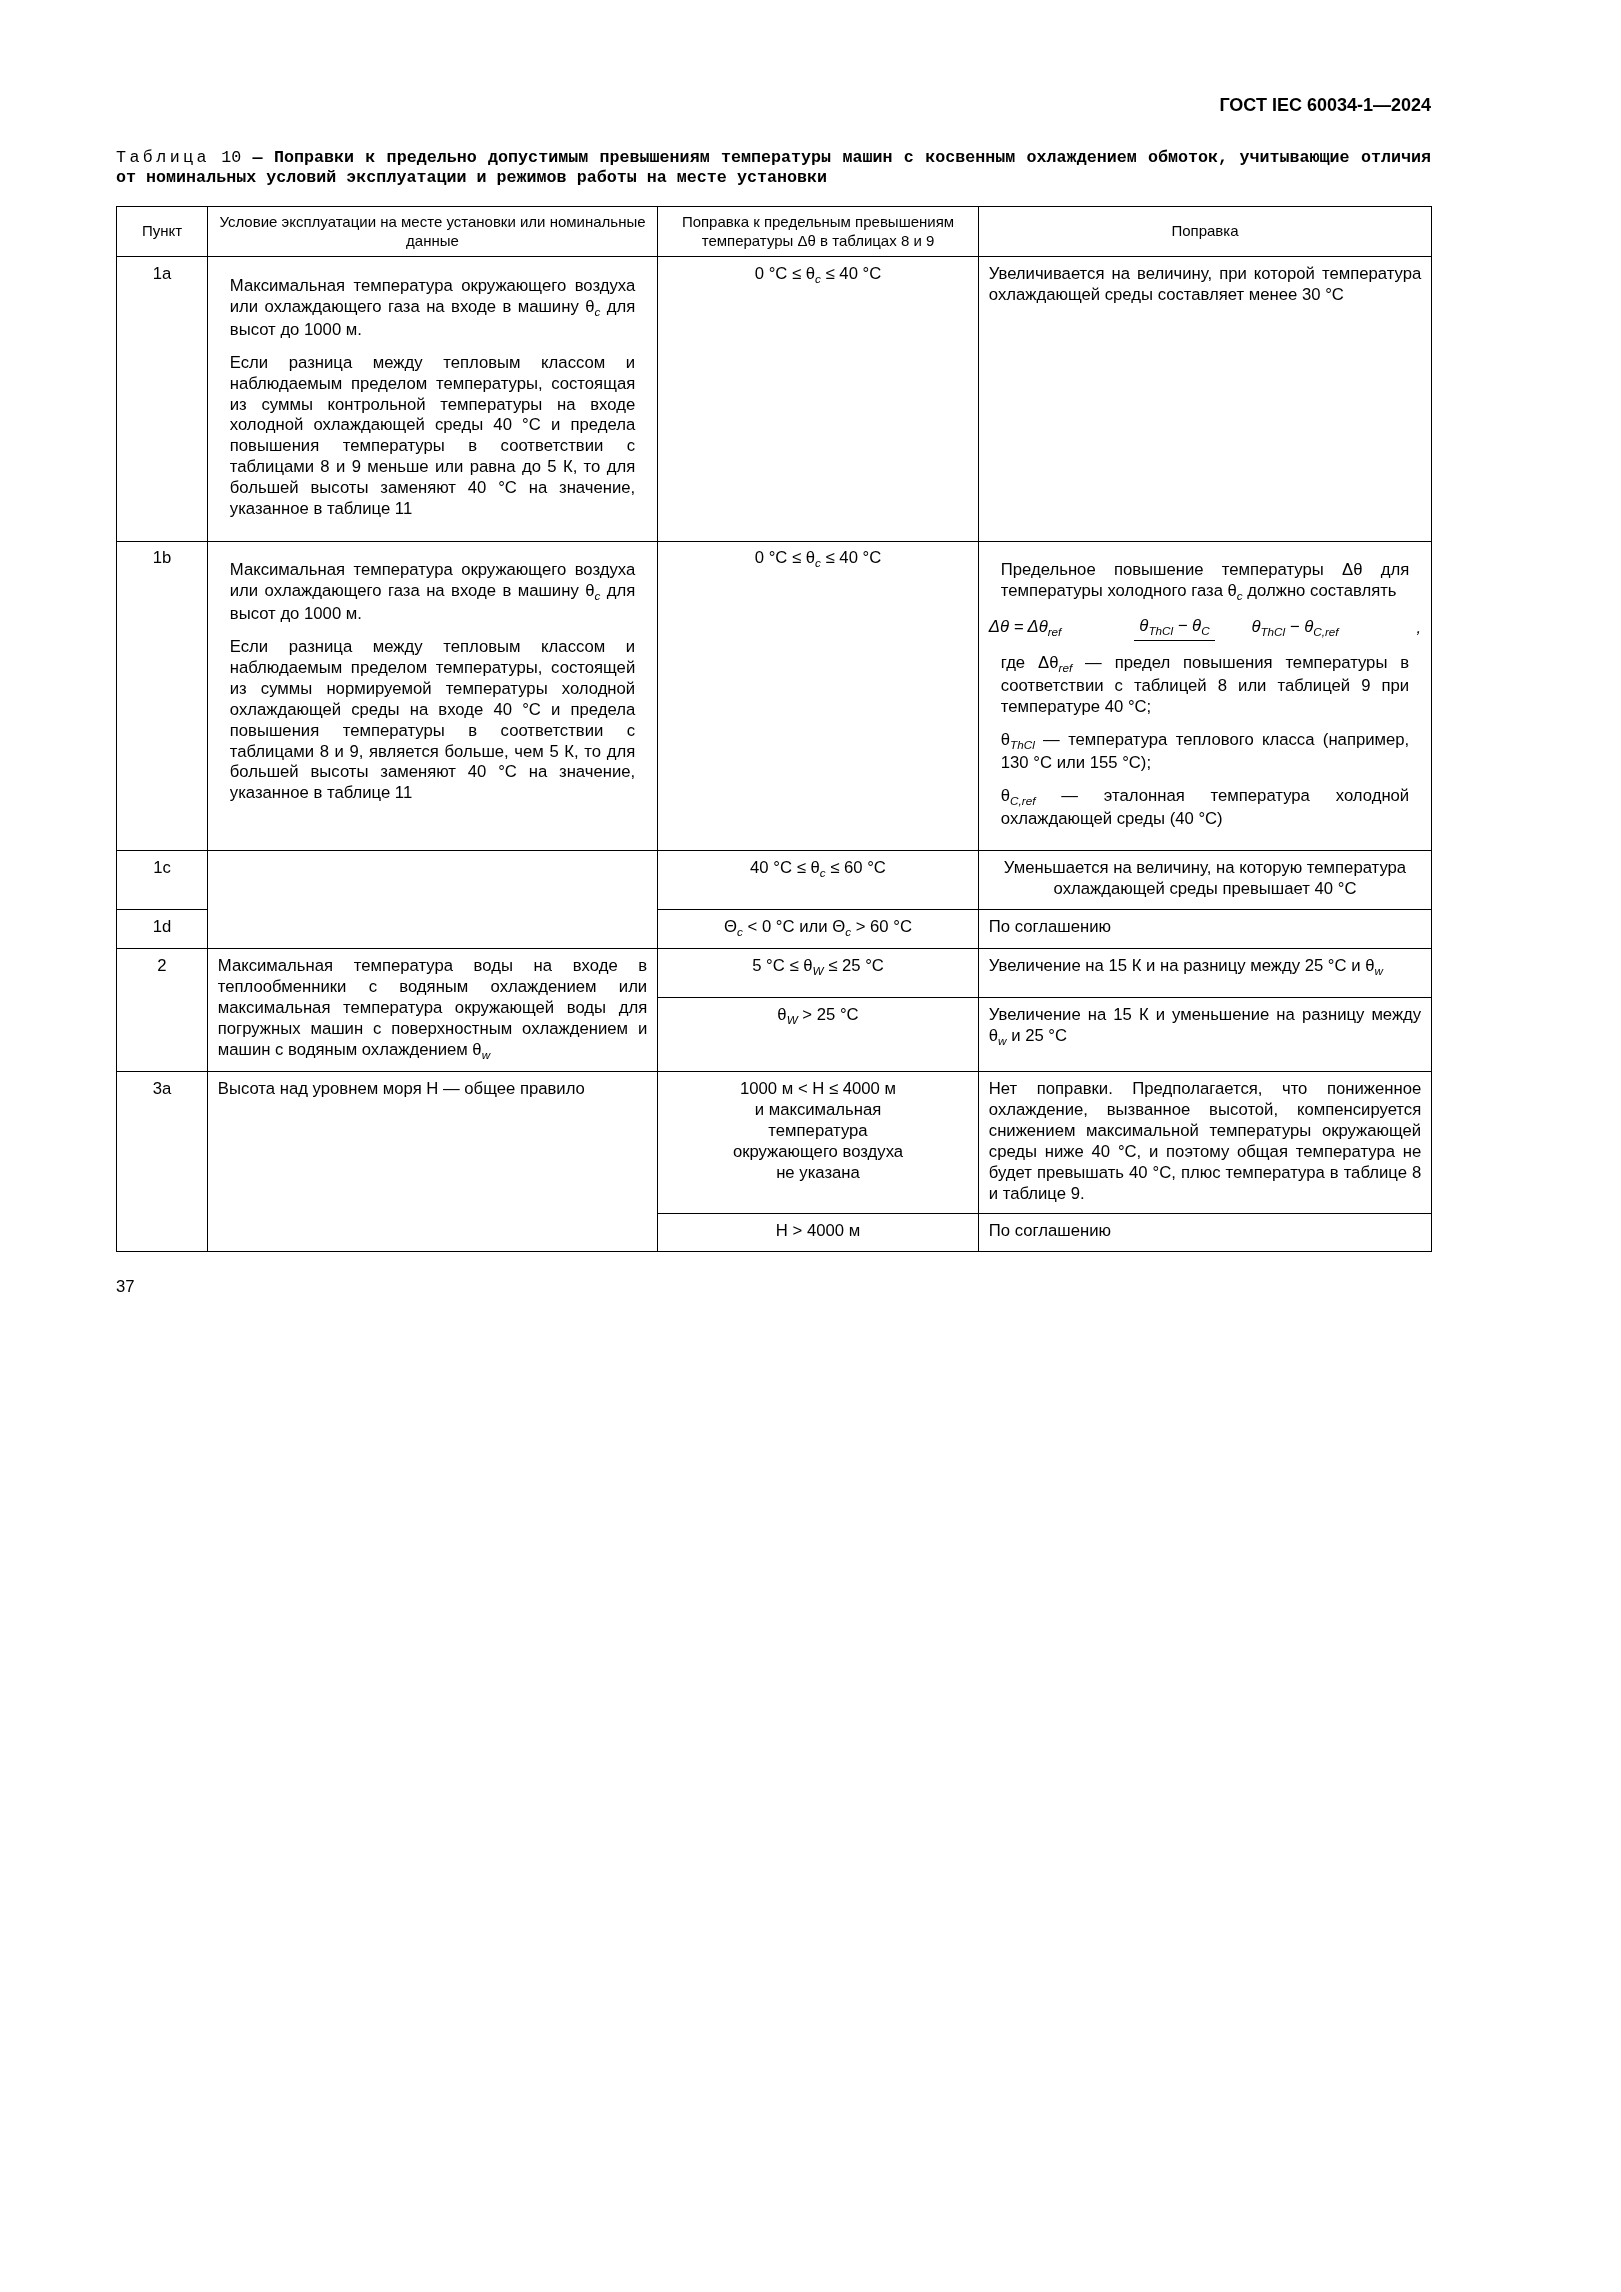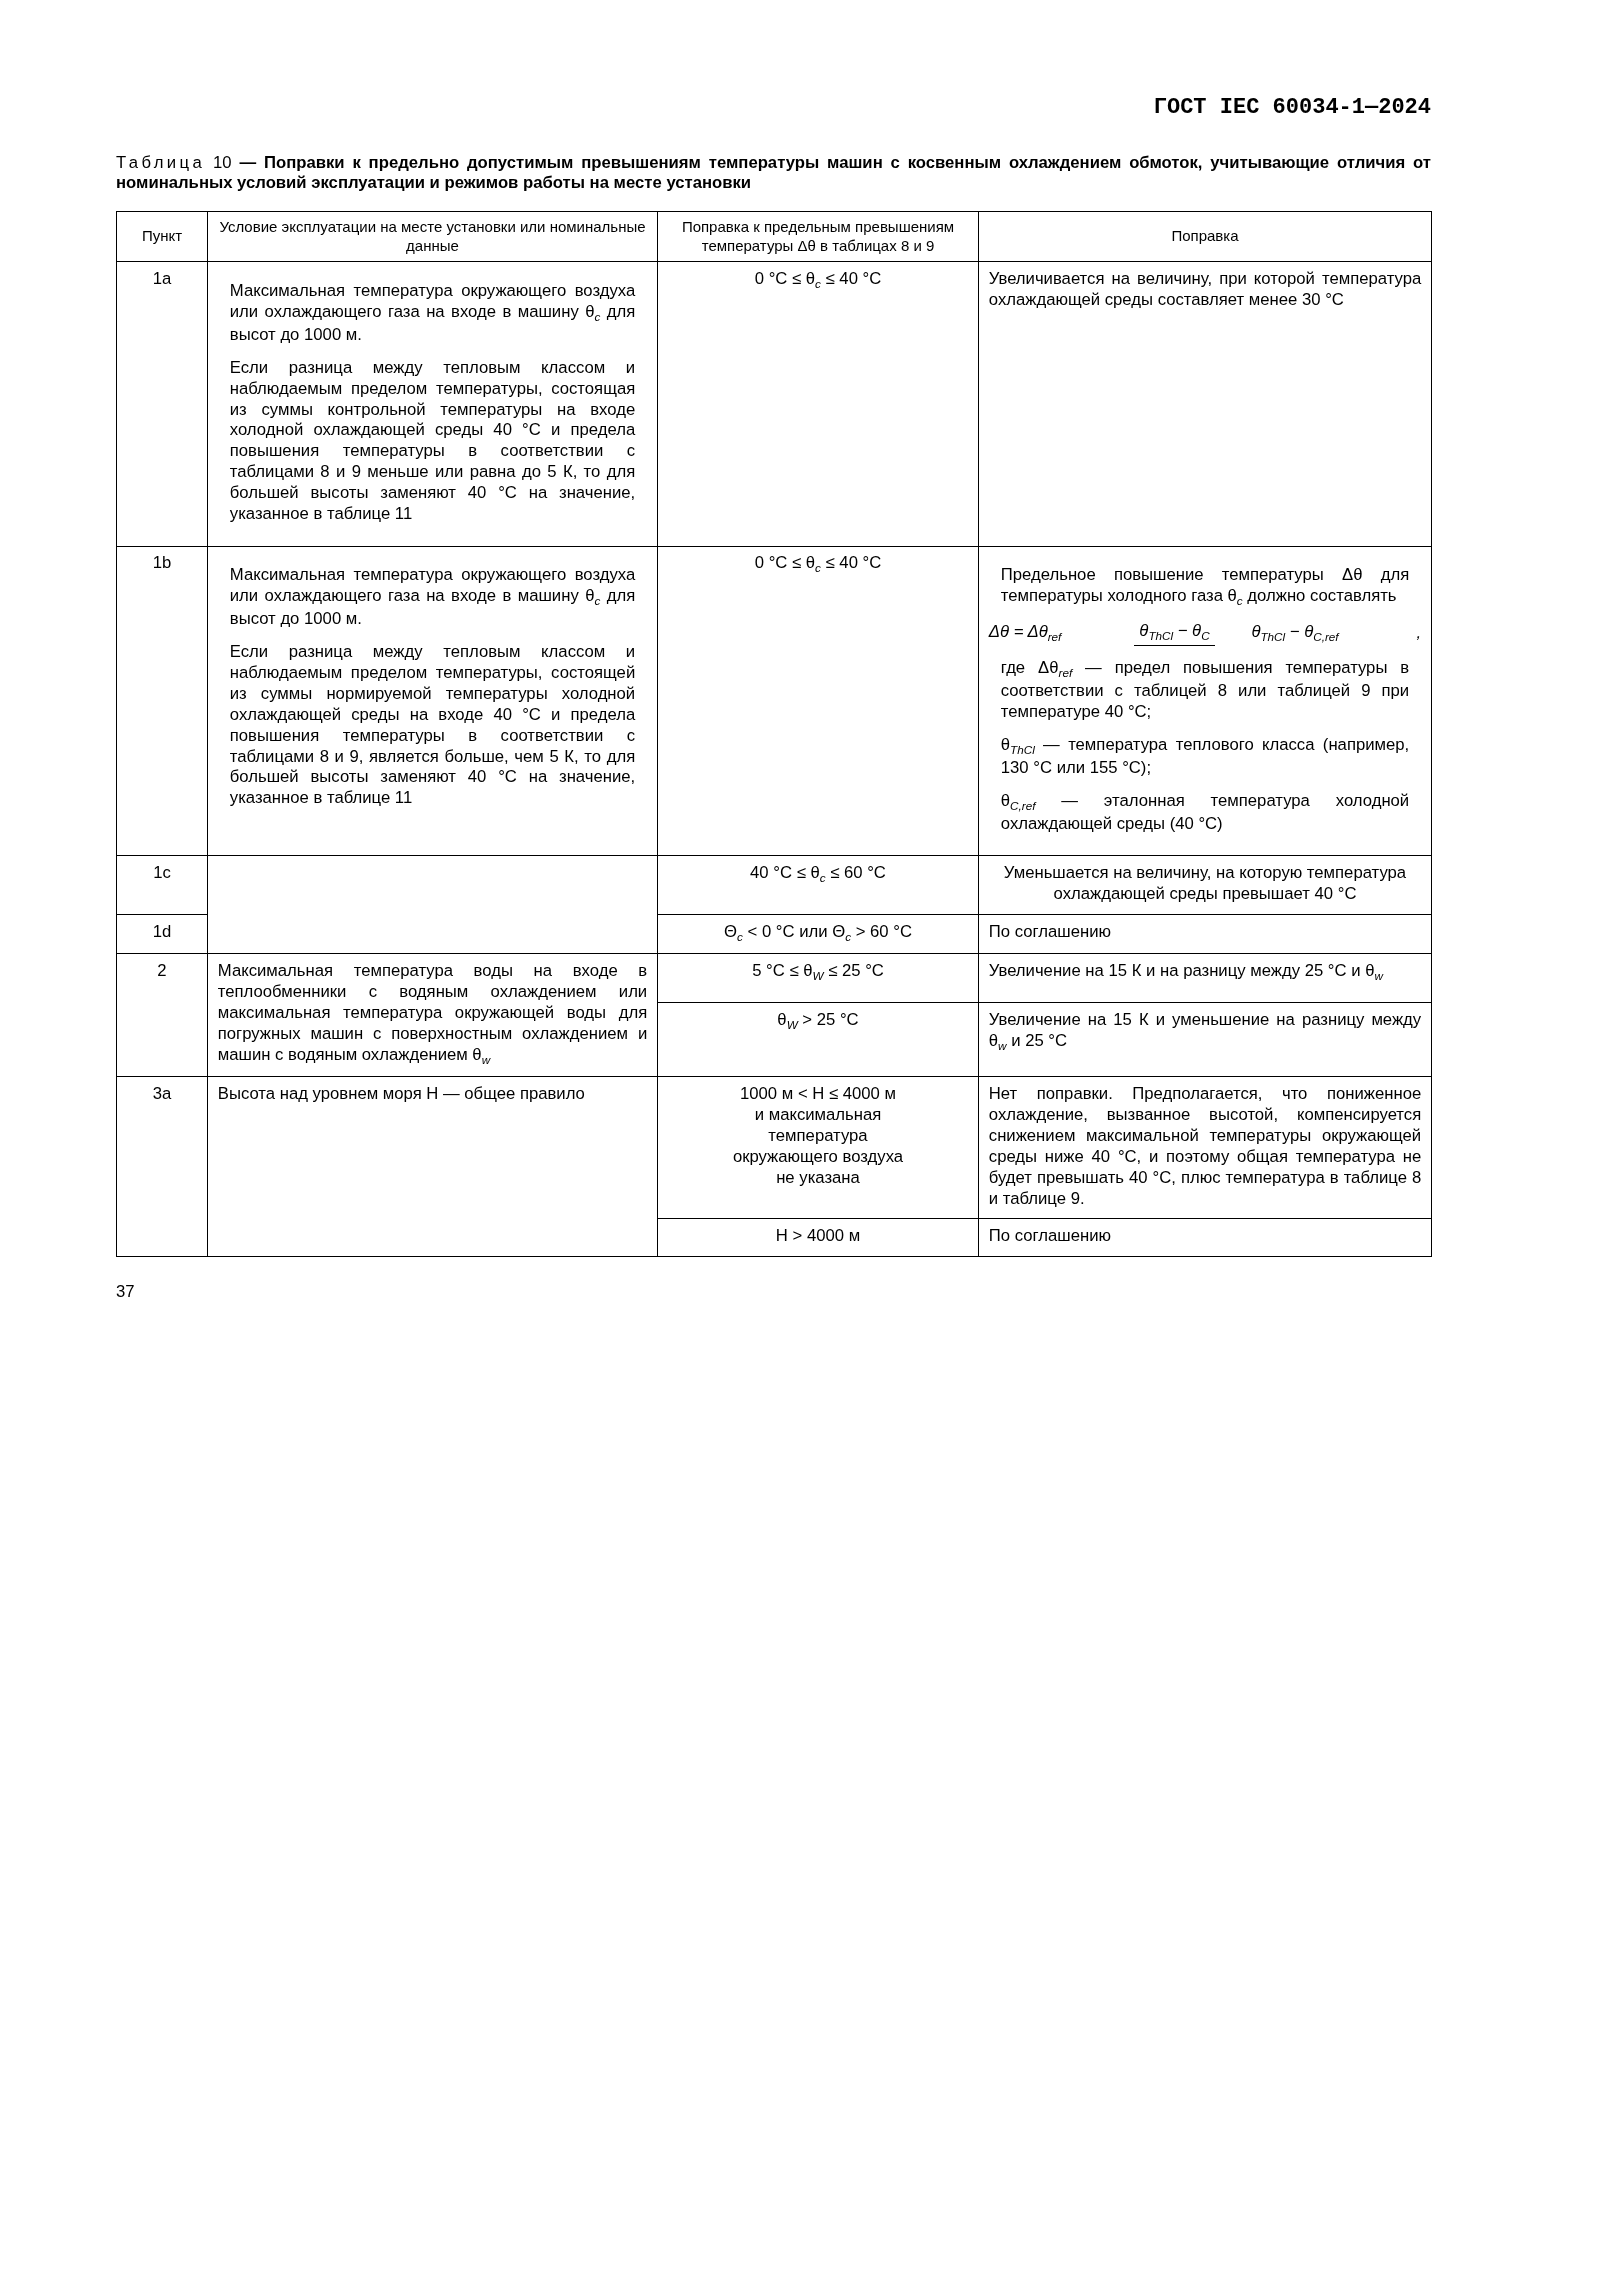--- a/index.html
+++ b/index.html
@@ -6,22 +6,22 @@
   html, body { margin: 0; padding: 0; background: #ffffff; }
   .page {
     width: 1621px; height: 2293px;
     padding: 94px 190px 0 116px;
     background: #ffffff;
     color: #000;
     font-family: "Liberation Sans", "DejaVu Sans", sans-serif;
     font-size: 16.7px; line-height: 1.25;
     position: relative; overflow: hidden;
   }
-  .doc-header { text-align: right; font-weight: bold; font-size: 22px; margin: 0 0 31px 0; font-family: Liberation Mono, monospace; }
-  .caption { margin: 0 0 16.7px 0; text-align: justify; }
+  .doc-header { text-align: right; font-weight: bold; font-size: 18px; margin: 0 0 31px 0; }
+  .caption { margin: 0 0 16.7px 0; text-align: justify; font-family: Liberation Mono, monospace; }
   .cap-word { letter-spacing: 3.4px; }
   .cap-title { font-weight: bold; }
 
   table.gost { border-collapse: collapse; table-layout: fixed; width: 1315px; }
   .gost td, .gost th { border: 1.5px solid #000; vertical-align: top; padding: 6.9px 9.8px 8.8px; }
   .gost th {
     vertical-align: middle; text-align: center; font-weight: normal;
     font-size: 15px; line-height: 1.25; padding: 5.9px 7.8px;
   }
   .c-item { text-align: center; padding-left: 3.9px; padding-right: 3.9px; }

